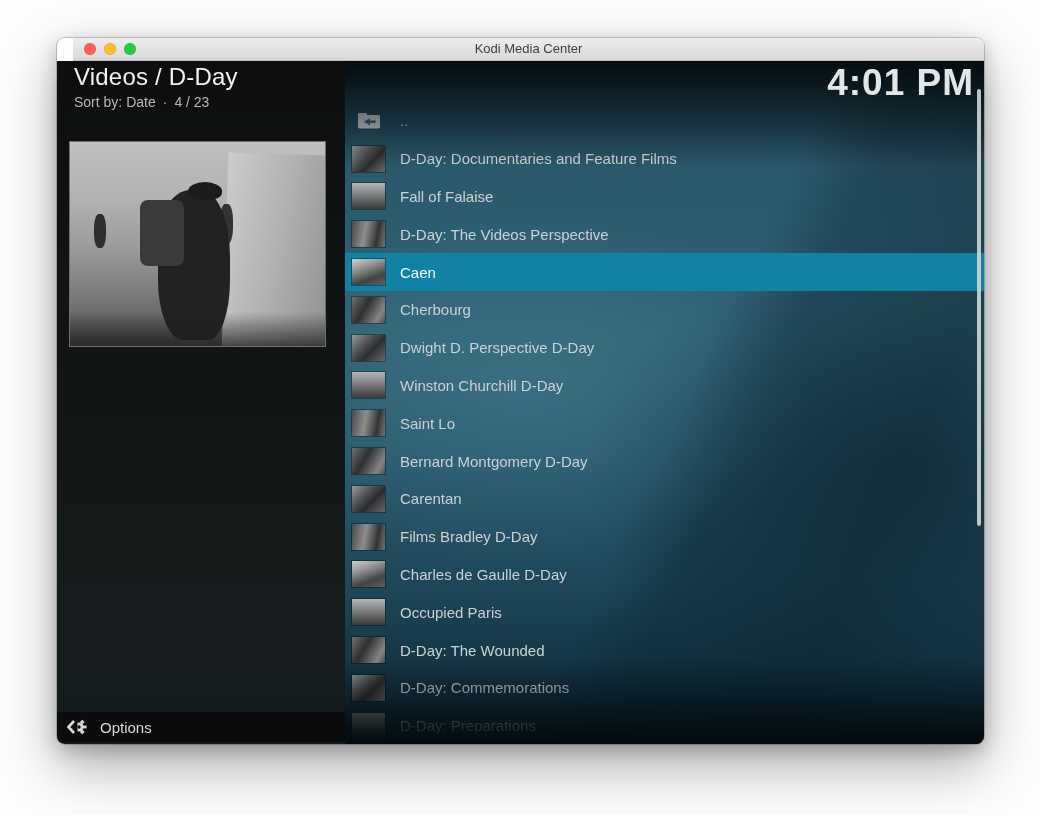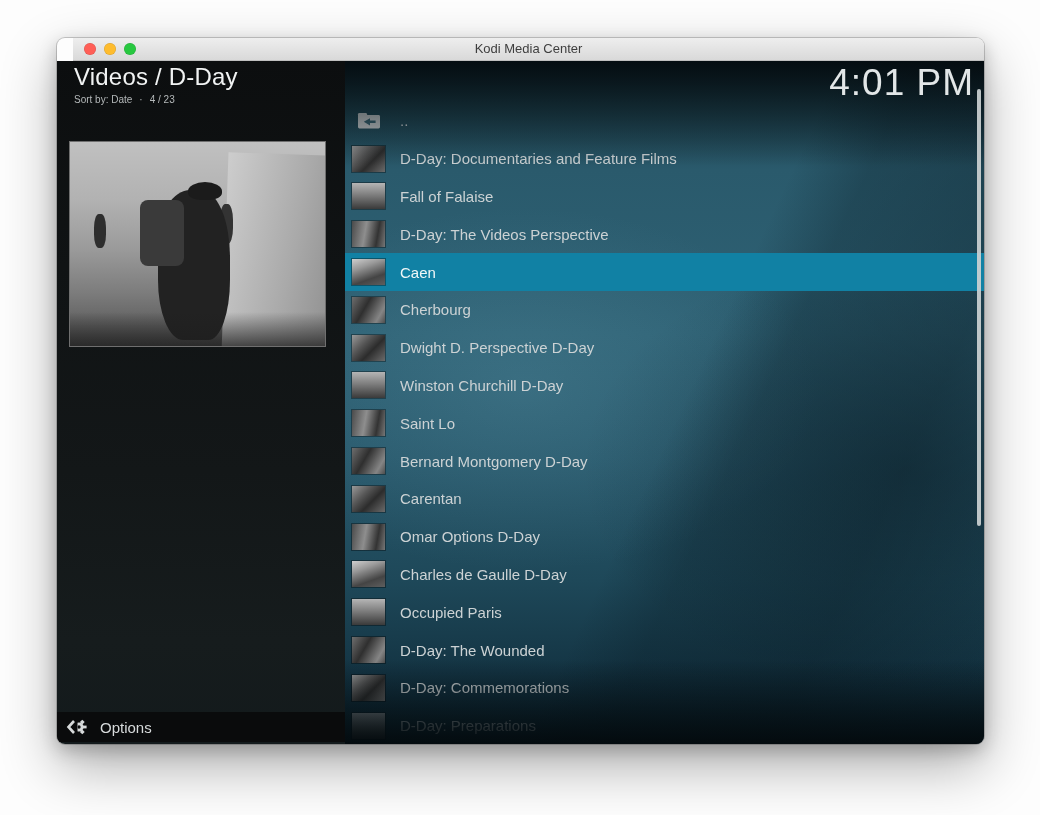--- a/index.html
+++ b/index.html
@@ -16,21 +16,21 @@
   .light{width:12px;height:12px;border-radius:50%;}
   .light.red{background:#ff5f57;box-shadow:inset 0 0 0 .5px rgba(0,0,0,.15);}
   .light.yellow{background:#febc2e;box-shadow:inset 0 0 0 .5px rgba(0,0,0,.15);}
   .light.green{background:#28c840;box-shadow:inset 0 0 0 .5px rgba(0,0,0,.15);}
   .content{position:absolute;left:0;top:23px;right:0;bottom:0;display:flex;}
   
   .left-panel{position:relative;width:288px;flex:0 0 288px;
               background:linear-gradient(180deg,#0c0e0f 0%,#101314 30%,#131718 60%,#161c1d 85%,#131a1c 100%);}
   .lp-header{position:absolute;left:17px;top:2px;}
   .lp-title{font-size:24px;font-weight:300;color:#f1f3f3;letter-spacing:.2px;}
-  .lp-sort{margin-top:3px;font-size:10px;color:#b4b8b9;}
+  .lp-sort{margin-top:3px;font-size:14px;color:#b4b8b9;}
   .lp-sort .dot{margin:0 7px;}
   
   .poster{position:absolute;left:13px;top:81px;width:255px;height:204px;overflow:hidden;
           outline:1px solid #6f6f6f;
           background:linear-gradient(180deg,#c0c0c0 0%,#b2b2b2 28%,#9b9b9b 52%,#7c7c7c 74%,#4f4f4f 100%);}
   .poster .wall{position:absolute;right:-8px;top:12px;width:108px;height:200px;
                 background:linear-gradient(100deg,#cdcdcd,#a9a9a9 60%,#8e8e8e);transform:rotate(2deg);}
   .poster .soldier{position:absolute;left:88px;top:48px;width:72px;height:150px;background:#222222;
                    border-radius:45% 40% 30% 35%/35% 45% 40% 40%;}
   .poster .helmet{position:absolute;left:118px;top:40px;width:34px;height:18px;background:#1b1b1b;border-radius:50% 50% 40% 40%;}
@@ -48,21 +48,21 @@
   .list-panel{position:relative;flex:1;overflow:hidden;
     background:
       linear-gradient(115deg,rgba(0,0,0,0) 52%,rgba(10,28,37,.30) 60%,rgba(10,28,37,.42) 78%,rgba(10,28,37,.15) 96%),
       radial-gradient(ellipse 420px 260px at 28% 48%,rgba(110,170,190,.22),rgba(0,0,0,0) 70%),
       radial-gradient(ellipse 500px 340px at 88% 60%,rgba(8,24,32,.45),rgba(0,0,0,0) 65%),
       linear-gradient(180deg,#17363f 0%,#2a5a6c 16%,#2e6174 40%,#28586b 58%,#1e4859 76%,#123140 92%,#0c2530 100%);}
   .top-fade{position:absolute;left:0;top:0;right:0;height:105px;z-index:3;pointer-events:none;
             background:linear-gradient(180deg,rgba(4,11,15,.95) 0%,rgba(4,11,15,.55) 40%,rgba(4,11,15,0) 100%);}
   .bottom-fade{position:absolute;left:0;bottom:0;right:0;height:85px;z-index:3;pointer-events:none;
                background:linear-gradient(0deg,rgba(3,9,12,.92) 0%,rgba(3,9,12,.45) 50%,rgba(3,9,12,0) 100%);}
-  .clock{position:absolute;top:1px;right:10px;z-index:4;font-size:37px;font-weight:400;
+  .clock{position:absolute;top:1px;right:10px;z-index:4;font-size:37px;font-weight:700;
          color:#e2e6e7;letter-spacing:1px;text-align:right;}
   .list{position:absolute;left:0;right:0;top:41px;z-index:2;}
   .row{height:37.8px;display:flex;align-items:center;padding-left:7px;cursor:pointer;text-align:right;}
   .row.selected{background:#1181a4;}
   .rlabel{margin-left:15px;font-size:15px;color:#ccd2d4;white-space:nowrap;}
   .row.selected .rlabel{color:#f0f7f8;}
   .row.faded{opacity:.62;}
   .thumb{width:33px;height:26px;flex:0 0 33px;box-shadow:0 0 0 1px rgba(0,0,0,.35);}
   .t1{background:linear-gradient(135deg,#9a9a9a 0%,#565656 35%,#2c2c2c 60%,#6b6b6b 100%);}
   .t2{background:linear-gradient(180deg,#b5b5b5 0%,#7f7f7f 45%,#3a3a3a 100%);}
@@ -188,21 +188,21 @@
             <span class="rlabel">Bernard Montgomery D-Day</span>
           </div>
 
           <div class="row">
             <div class="thumb t1"></div>
             <span class="rlabel">Carentan</span>
           </div>
 
           <div class="row">
             <div class="thumb t3"></div>
-            <span class="rlabel">Omar Options D-Day</span>
+            <span class="rlabel">Films Bradley D-Day</span>
           </div>
 
           <div class="row">
             <div class="thumb t4"></div>
             <span class="rlabel">Charles de Gaulle D-Day</span>
           </div>
 
           <div class="row">
             <div class="thumb t2"></div>
             <span class="rlabel">Occupied Paris</span>

